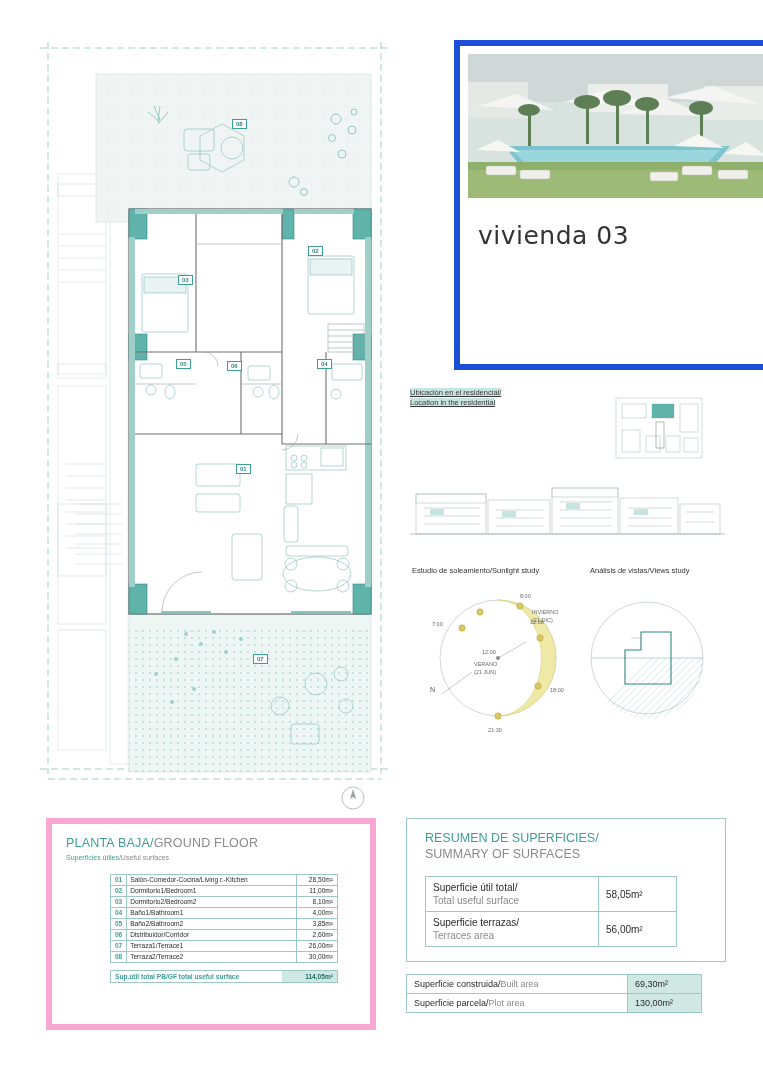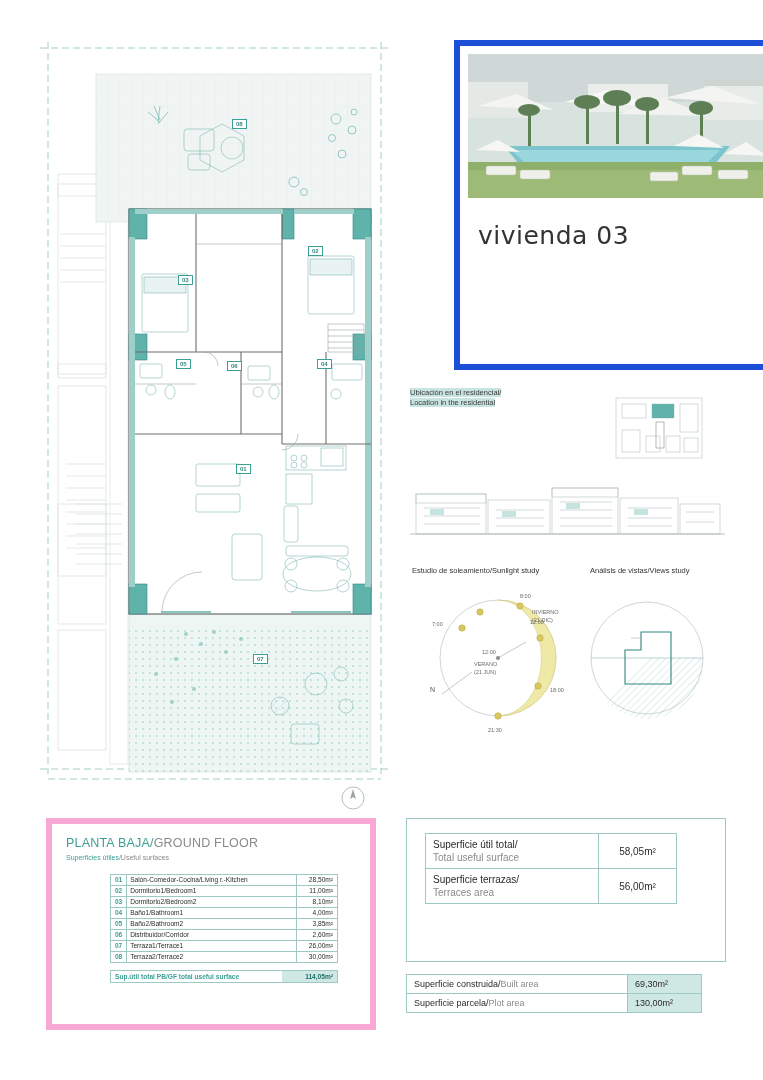--- a/index.html
+++ b/index.html
@@ -31,21 +31,21 @@
     position: absolute; left: 18px; top: 175px;
     font-size: 25px; letter-spacing: .5px; color: #333;
     font-family: "DejaVu Sans", sans-serif; font-weight: 400;
   }
 
   
   #loc-label {
     position: absolute; left: 410px; top: 388px; width: 200px;
     font-size: 7.5px; line-height: 1.35; color: #3a3a3a;
   }
-  #loc-label .hl { background: #c8e4e0; }
+  #loc-label .hl { background: #c8e4e0; text-decoration: underline; }
   #loc-mini {
     position: absolute; left: 612px; top: 392px; width: 95px; height: 72px;
   }
 
   
   #elevation { position: absolute; left: 410px; top: 478px; width: 315px; height: 72px; }
 
   
   #study-sun-label { position: absolute; left: 412px; top: 566px; font-size: 7.5px; color: #333; }
   #study-view-label { position: absolute; left: 590px; top: 566px; font-size: 7.5px; color: #333; }
@@ -102,21 +102,21 @@
   }
   #panel-right h2 .dark { color: #8a8a8a; }
   table.summary {
     border-collapse: collapse; margin: 14px 0 0 18px; width: 252px; font-size: 10px;
   }
   table.summary td {
     border: .8px solid #9dc8c4; padding: 4px 7px; line-height: 1.3; height: 30px;
   }
   table.summary td.lab { color: #2b2b2b; }
   table.summary td.lab .grey { color: #8a8a8a; }
-  table.summary td.val { width: 78px; text-align: center; }
+  table.summary td.val { width: 78px; text-align: left; }
 
   table.summary2 {
     position: absolute; left: 406px; top: 974px;
     border-collapse: collapse; width: 296px; font-size: 9px;
   }
   table.summary2 td { border: .8px solid #9dc8c4; padding: 3px 7px; height: 19px; }
   table.summary2 td.lab { color: #2b2b2b; }
   table.summary2 td.lab .grey { color: #8a8a8a; }
   table.summary2 td.val { width: 74px; text-align: left; background: #cfe8e4; }
 
@@ -540,20 +540,24 @@
 
     <div class="total-row">
       <div class="t-lab">
         <span>Sup.útil total PB</span><span>/GF total useful surface</span>
       </div>
       <div class="t-val">114,05m²</div>
     </div>
   </div>
 
   <div id="panel-right">
+    <h2>
+      <span>RESUMEN DE SUPERFICIES/</span><br>
+      <span class="dark">SUMMARY OF SURFACES</span>
+    </h2>
     <table class="summary">
       <tbody>
         <tr>
           <td class="lab">
             <span>Superficie útil total/</span><br>
             <span class="grey">Total useful surface</span>
           </td>
           <td class="val">58,05m²</td>
         </tr>
         <tr>

